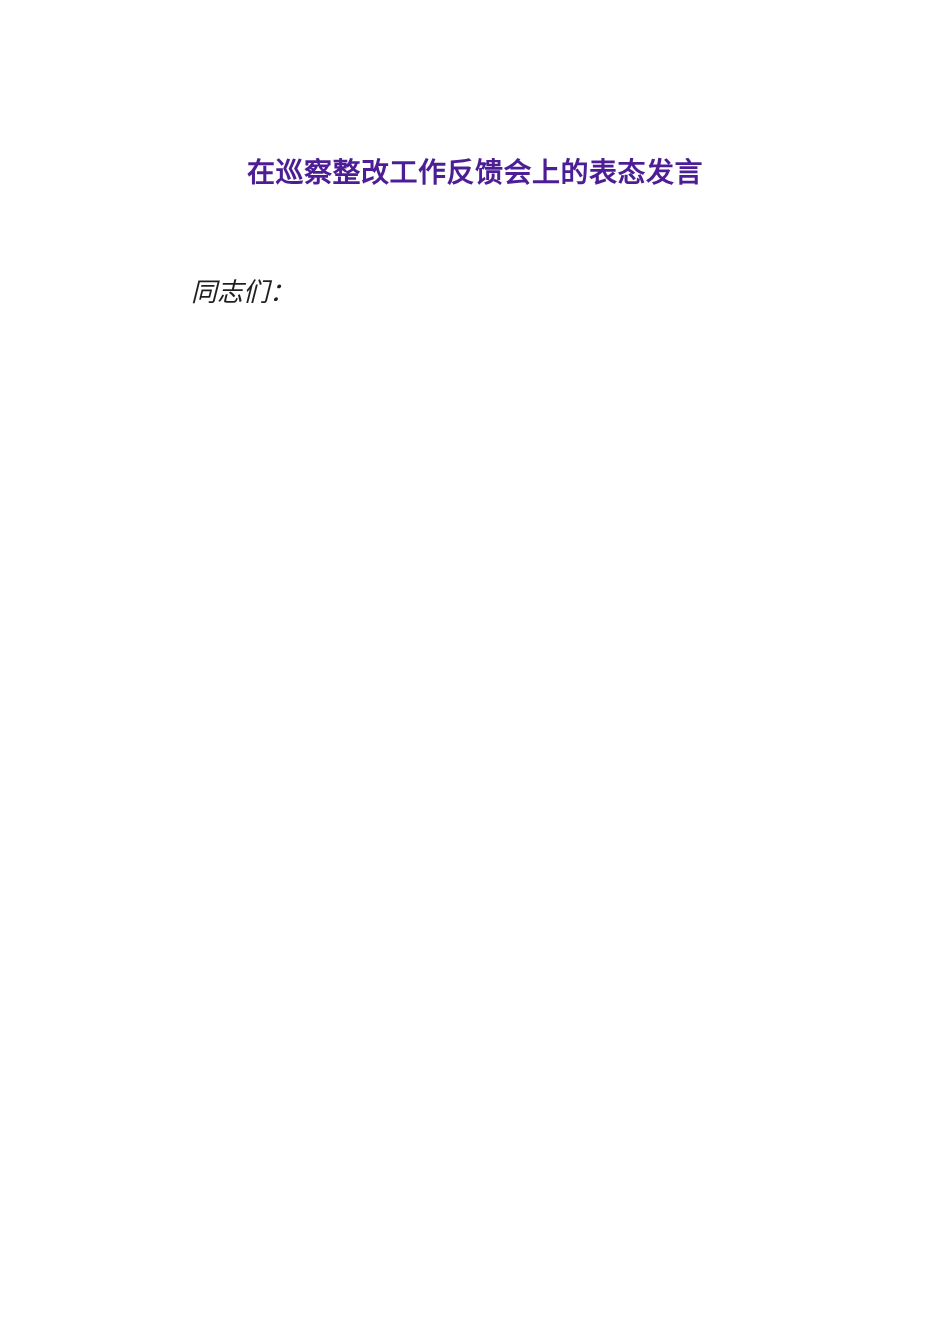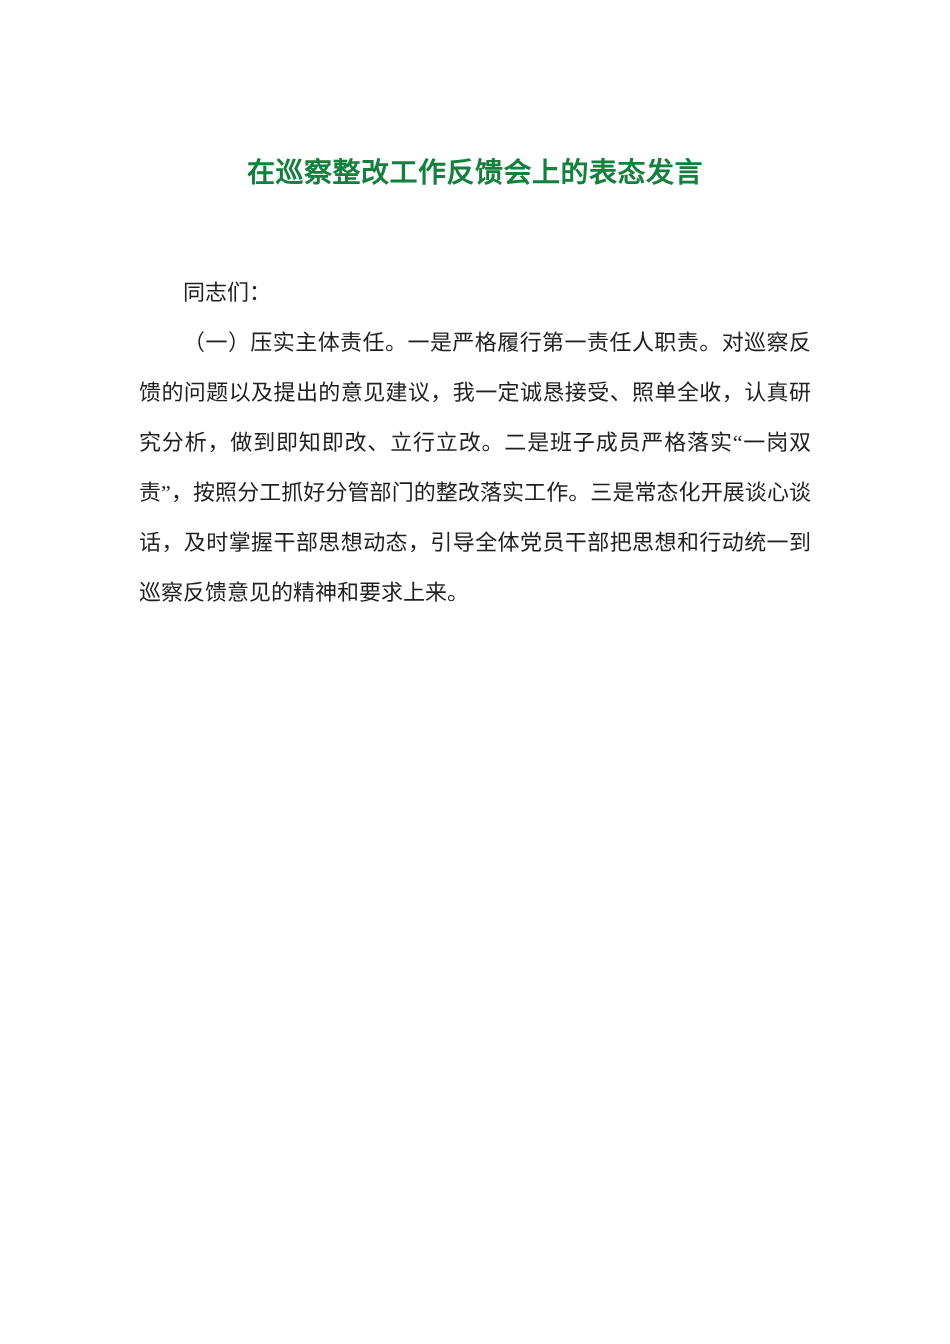--- a/index.html
+++ b/index.html
@@ -17,41 +17,41 @@
     font-family: "Liberation Serif", "DejaVu Serif", serif;
     color: #1f1f1f;
   }
   .doc-title {
     margin: 152px 0 0 0;
     text-align: center;
     font-size: 28px;
     font-weight: bold;
     line-height: 42px;
     letter-spacing: 0.5px;
-    color: #15803d;
+    color: #4c1d95;
   }
   .doc-body {
     width: 672px;
     margin: 74px auto 0 auto;
-    font-size: 22px;
+    font-size: 26px;
     line-height: 50px;
     text-align: justify;
     text-justify: inter-character;
+    font-style: italic;
   }
   .doc-body p {
     margin: 0;
     padding: 0;
     text-indent: 2em;
     word-break: break-all;
     overflow-wrap: anywhere;
   }
 </style>
 </head>
 <body>
 
 <div class="page">
   <h1 class="doc-title">在巡察整改工作反馈会上的表态发言</h1>
 
   <div class="doc-body">
     <p>同志们：</p>
-    <p>（一）压实主体责任。一是严格履行第一责任人职责。对巡察反馈的问题以及提出的意见建议，我一定诚恳接受、照单全收，认真研究分析，做到即知即改、立行立改。二是班子成员严格落实“一岗双责”，按照分工抓好分管部门的整改落实工作。三是常态化开展谈心谈话，及时掌握干部思想动态，引导全体党员干部把思想和行动统一到巡察反馈意见的精神和要求上来。</p>
   </div>
 </div>
 
 </body></html>

